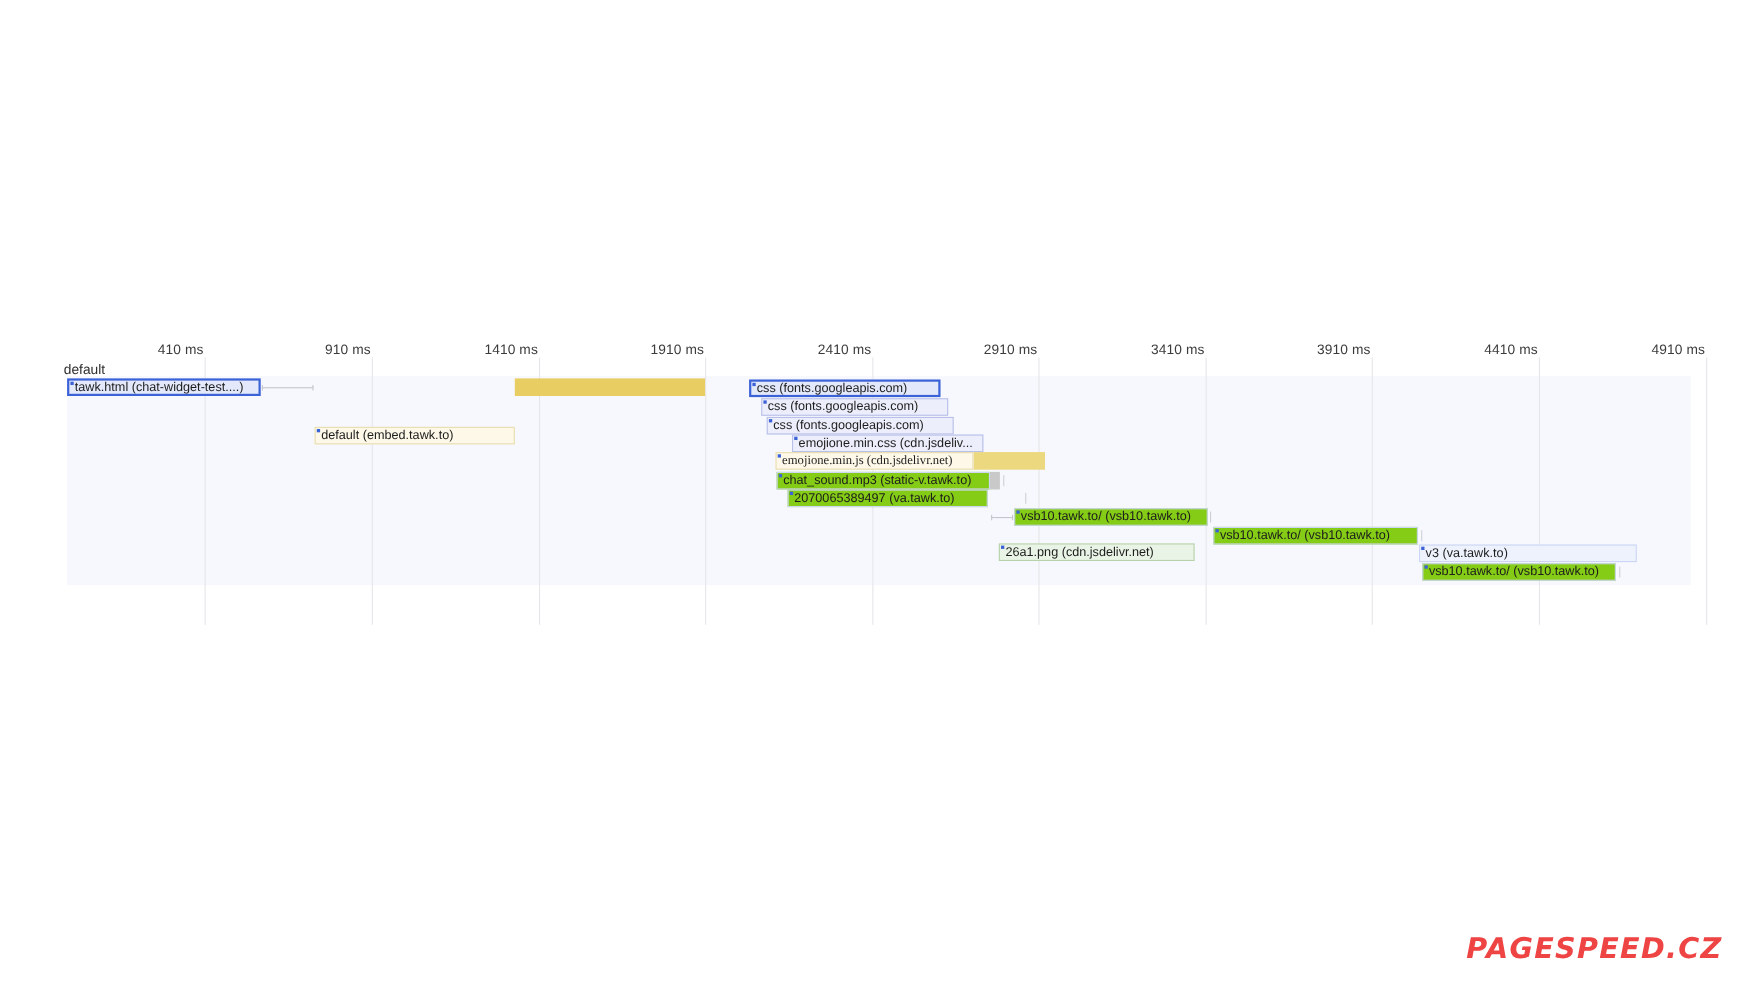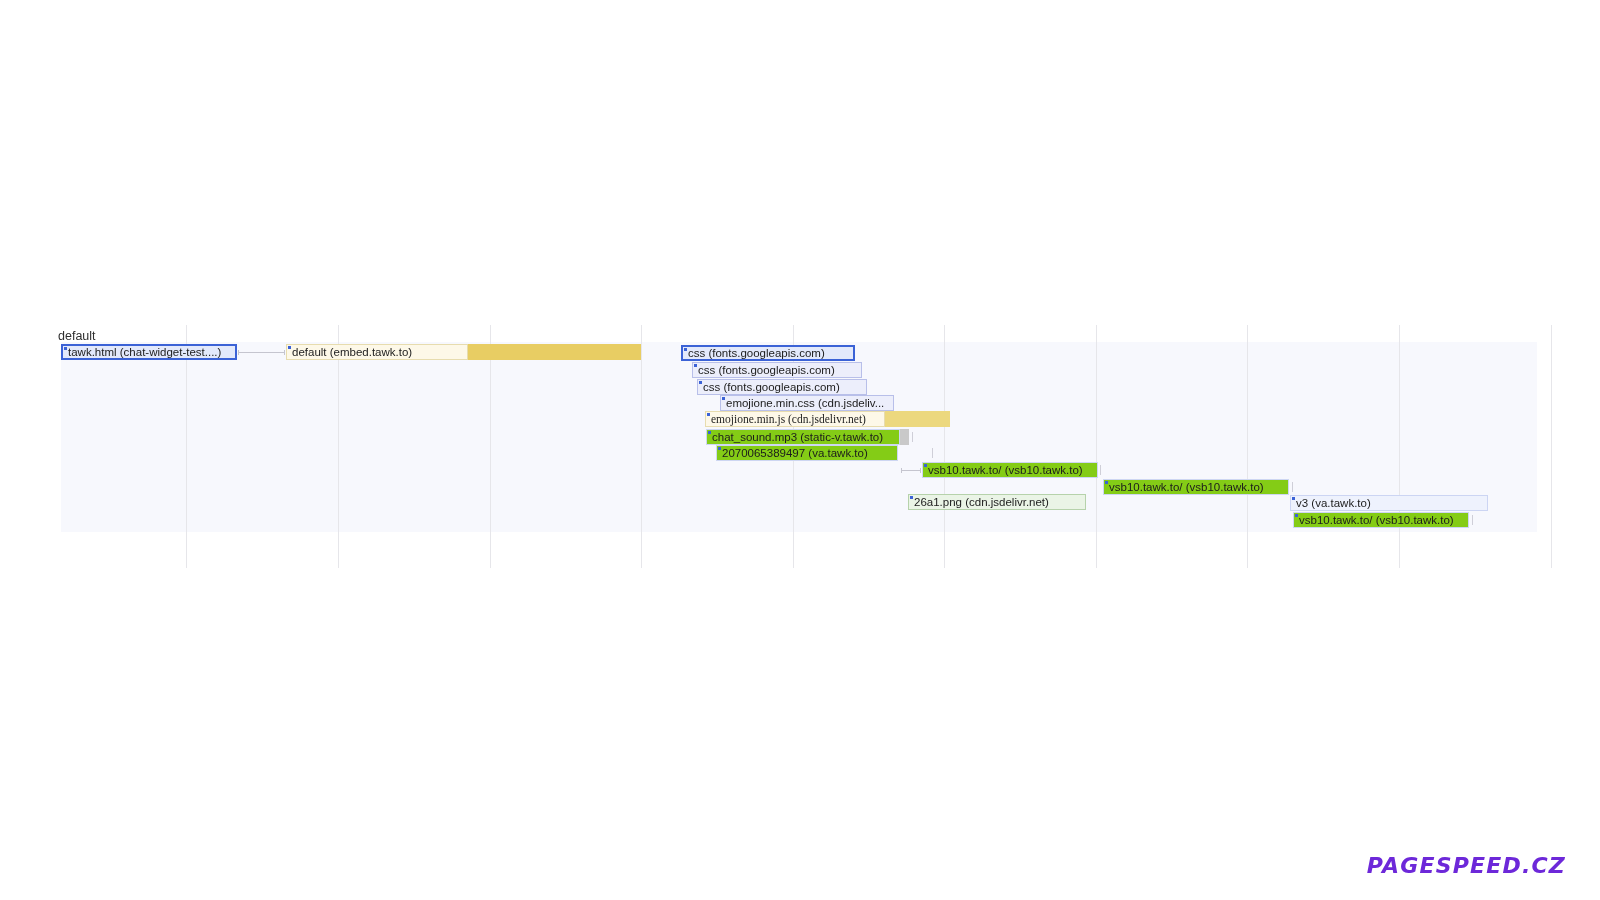--- a/index.html
+++ b/index.html
@@ -155,25 +155,25 @@
     height: 10px;
     background: #cfcfd8;
   }
 
   
   .watermark {
     position: absolute;
     right: 34px;
     bottom: 22px;
     font-family: "DejaVu Sans", sans-serif;
-    font-size: 22px;
+    font-size: 26px;
     font-weight: bold;
     font-style: italic;
     letter-spacing: 1.2px;
-    color: #6d28d9;
+    color: #ef4444;
     user-select: none;
   }
 </style>
 </head>
 <body>
 
 <div id="root">
 
   <div class="chart">
 
@@ -185,34 +185,46 @@
         <div class="gridline" style="left: 490px;"></div>
         <div class="gridline" style="left: 641px;"></div>
         <div class="gridline" style="left: 793px;"></div>
         <div class="gridline" style="left: 944px;"></div>
         <div class="gridline" style="left: 1096px;"></div>
         <div class="gridline" style="left: 1247px;"></div>
         <div class="gridline" style="left: 1399px;"></div>
         <div class="gridline" style="left: 1551px;"></div>
       </div>
 
+    <div class="axis-labels" id="axis-labels">
+        <div class="tick-label" style="left: 185px;">410 ms</div>
+        <div class="tick-label" style="left: 337px;">910 ms</div>
+        <div class="tick-label" style="left: 489px;">1410 ms</div>
+        <div class="tick-label" style="left: 640px;">1910 ms</div>
+        <div class="tick-label" style="left: 792px;">2410 ms</div>
+        <div class="tick-label" style="left: 943px;">2910 ms</div>
+        <div class="tick-label" style="left: 1095px;">3410 ms</div>
+        <div class="tick-label" style="left: 1246px;">3910 ms</div>
+        <div class="tick-label" style="left: 1398px;">4410 ms</div>
+        <div class="tick-label" style="left: 1550px;">4910 ms</div>
+      </div>
 
     <div class="section-label">default</div>
 
     <div id="rows">
         <div class="row" style="top: 44px; left: 0px; width: 1600px;">
           <div class="connector" style="left: 238px; width: 47px;"></div>
           <div class="chip c-blue-sel" style="left: 61px; width: 176px;">
             <span class="marker"></span>
             <span class="txt">tawk.html (chat-widget-test....)</span>
           </div>
         </div>
         <div class="row" style="top: 44px; left: 0px; width: 1600px;">
           <div class="bar c-gold" style="left: 468px; width: 173px;"></div>
-          <div class="chip c-cream" style="left: 286px; width: 182px;">
+          <div class="chip c-cream" style="left: 286px; width: 182px; margin-top: 44px;">
             <span class="marker"></span>
             <span class="txt">default (embed.tawk.to)</span>
           </div>
         </div>
         <div class="row" style="top: 45px; left: 0px; width: 1600px;">
           <div class="chip c-blue-sel" style="left: 681px; width: 174px;">
             <span class="marker"></span>
             <span class="txt">css (fonts.googleapis.com)</span>
           </div>
         </div>

